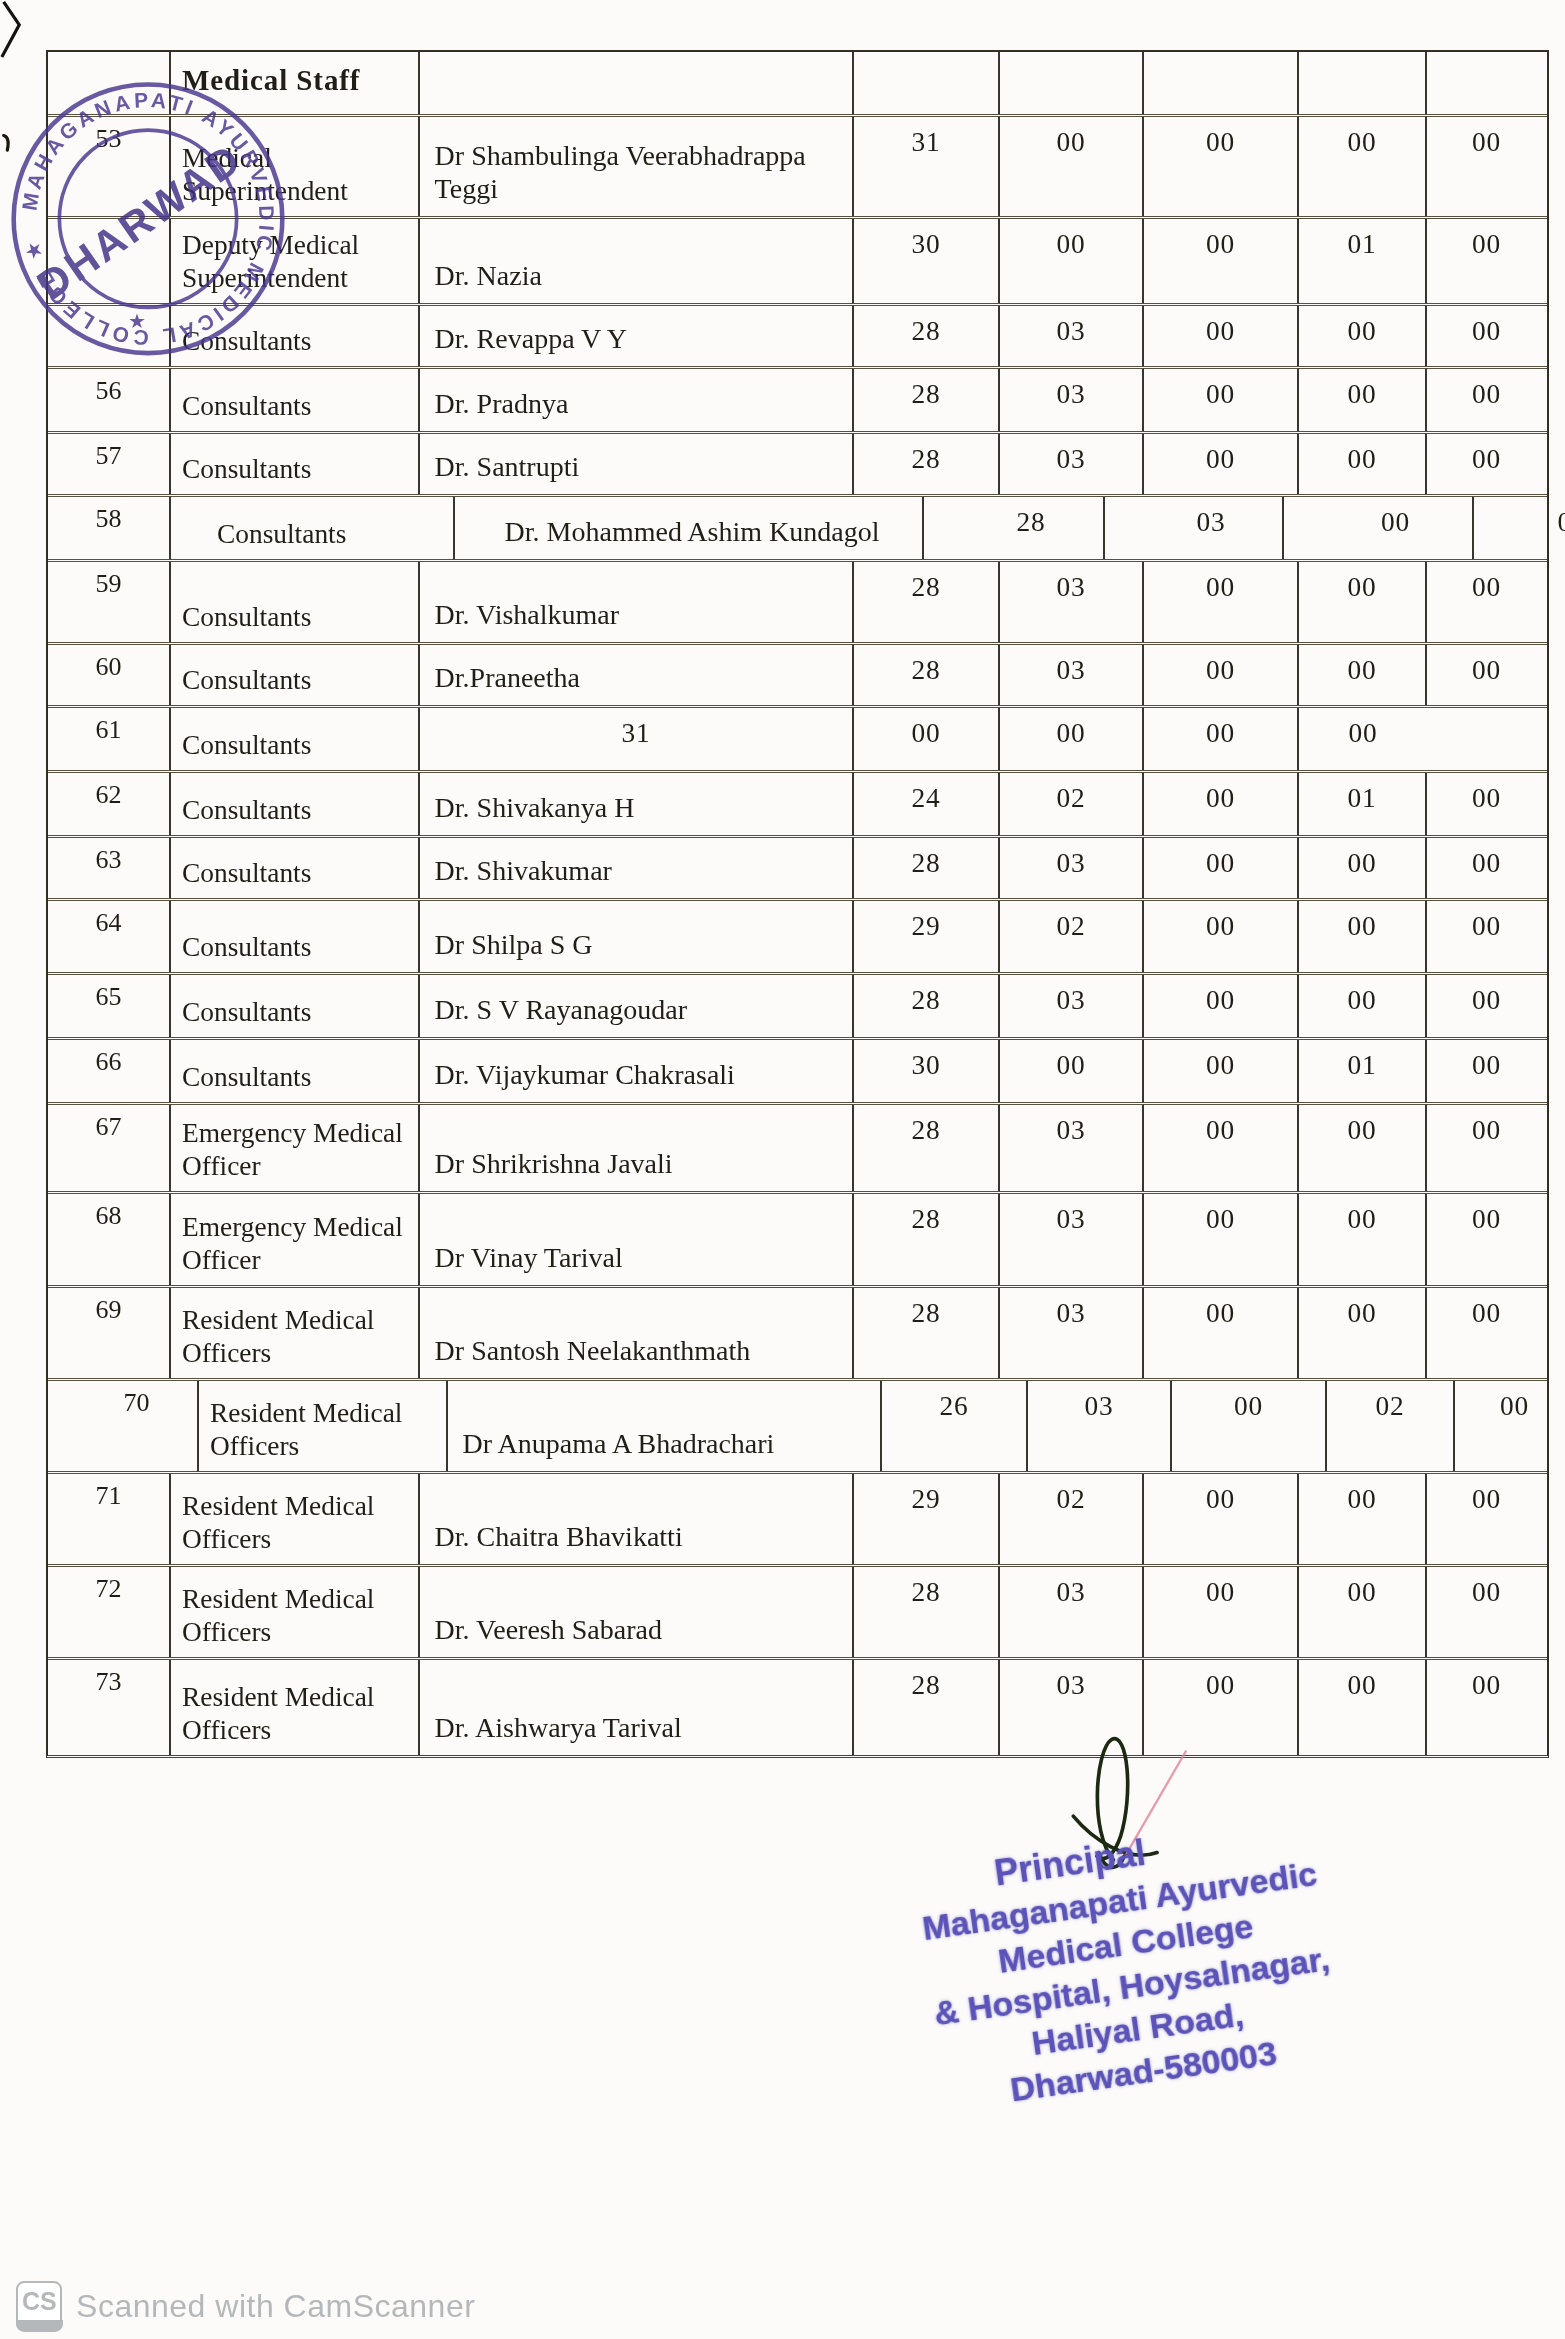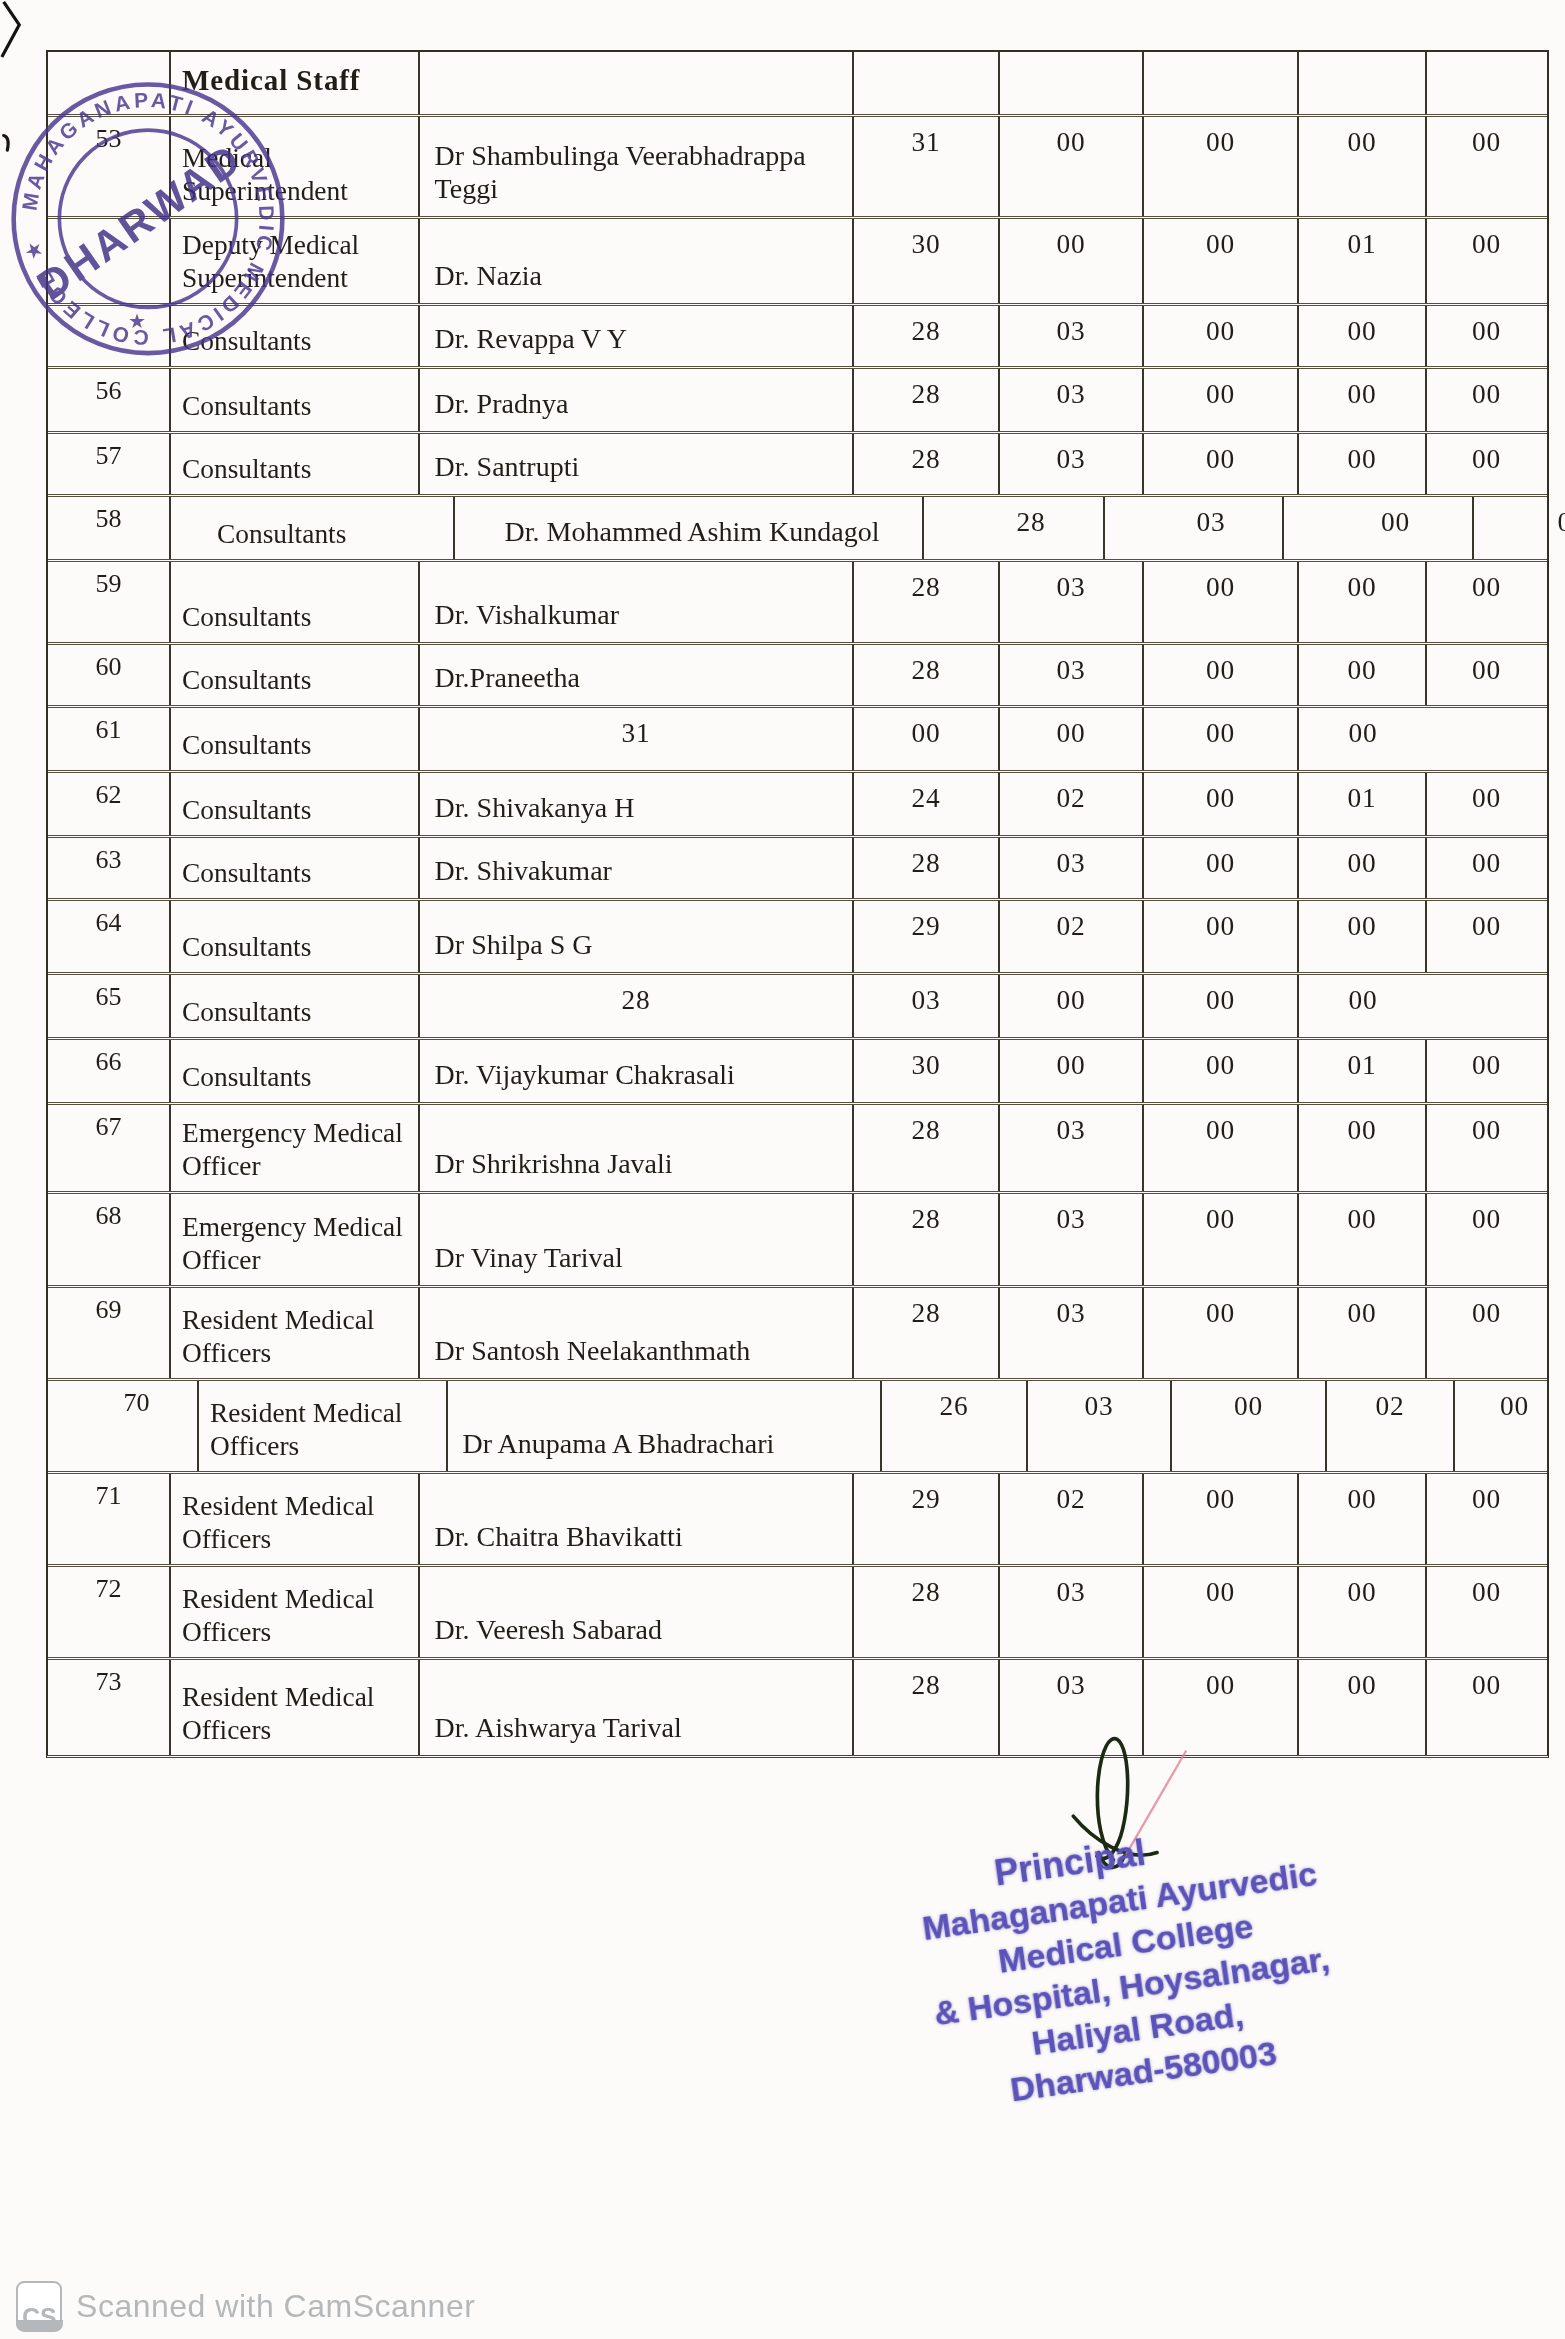--- a/index.html
+++ b/index.html
@@ -61,21 +61,21 @@
     position:absolute;left:16.4px;top:2281px;
     display:flex;align-items:center;
     font-family:"Liberation Sans","DejaVu Sans",sans-serif;
     color:#b5b8ba;
   }
   .cs-logo{
     width:42px;height:46px;border:2.7px solid #b5b8ba;border-radius:8.2px;
     position:relative;background:#ffffff;flex:0 0 auto;
   }
   .cs-logo .cs-text{
-    position:absolute;left:0;right:0;top:20px;text-align:center;
+    position:absolute;left:0;right:0;top:4px;text-align:center;
     font-weight:700;font-size:25px;letter-spacing:0;color:#b5b8ba;
   }
   .cs-logo .cs-tab{
     position:absolute;left:-2.7px;right:-2.7px;bottom:-2.7px;height:12px;
     background:#b5b8ba;border-radius:0 0 8.2px 8.2px;
   }
   .footer .scan-text{margin-left:13.7px;font-size:32px;font-weight:400;letter-spacing:0.5px;}
 </style>
 </head>
 <body>
@@ -264,20 +264,23 @@
       <div class="cell c-num v1">29</div>
       <div class="cell c-num v2">02</div>
       <div class="cell c-num v3">00</div>
       <div class="cell c-num v4">00</div>
       <div class="cell c-num v5">00</div>
     </div>
         <div class="t-row" style="min-height: 62px;">
       <div class="cell c-no">65</div>
       <div class="cell c-desig">
             <span>Consultants</span>
+          </div>
+      <div class="cell c-name">
+            <span>Dr. S V Rayanagoudar</span>
           </div>
       <div class="cell c-num v1">28</div>
       <div class="cell c-num v2">03</div>
       <div class="cell c-num v3">00</div>
       <div class="cell c-num v4">00</div>
       <div class="cell c-num v5">00</div>
     </div>
         <div class="t-row" style="min-height: 62px;">
       <div class="cell c-no">66</div>
       <div class="cell c-desig">

